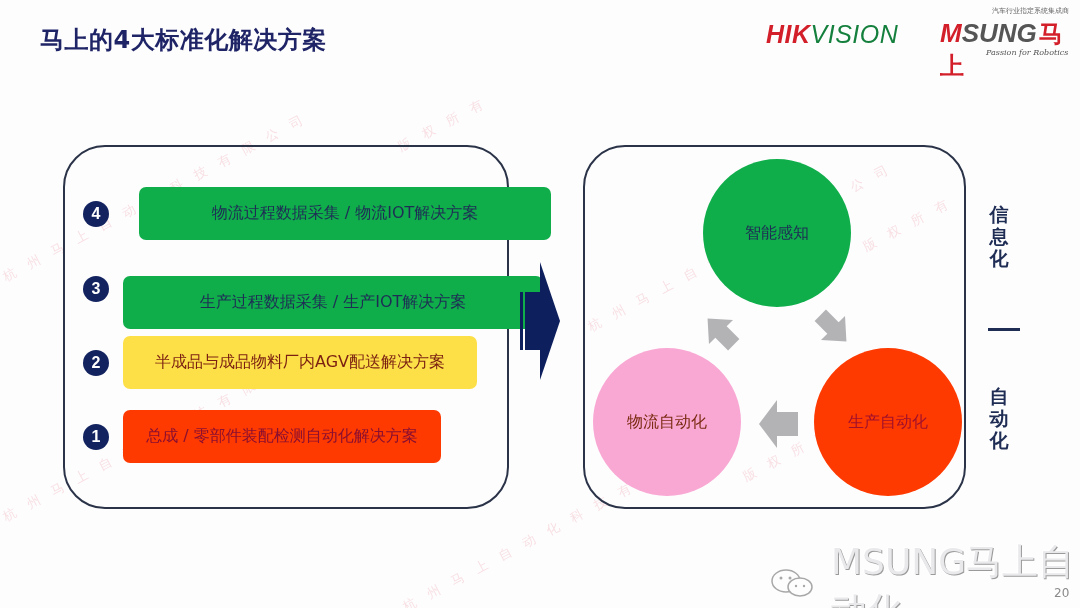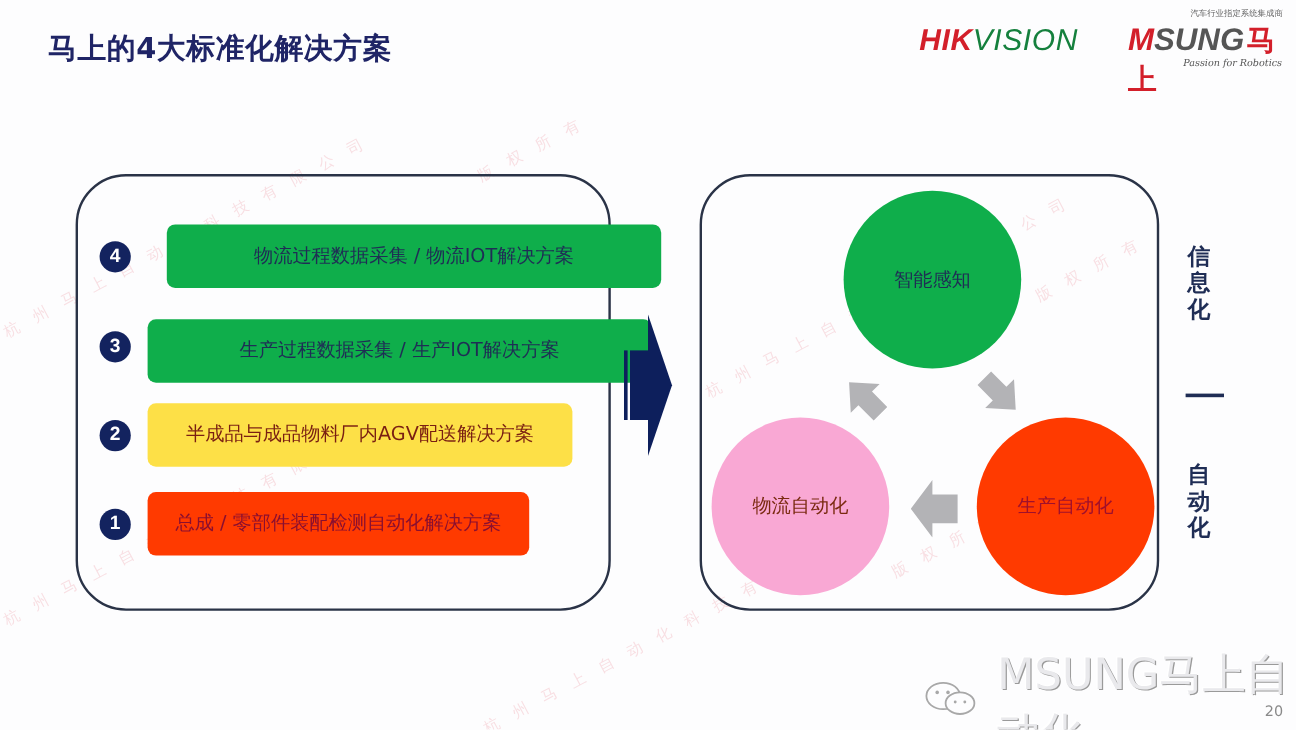--- a/index.html
+++ b/index.html
@@ -89,21 +89,21 @@
   <span class="m">M</span><span>SUNG</span><span class="cn">马上</span>
 </div>
 <div class="abs logo-slogan">Passion for Robotics</div>
 
 <div class="abs panel" style="left:63px;top:145px;width:446px;height:364px;"></div>
 
 <div class="abs badge" style="left:83px;top:201px;">4</div>
 <div class="abs bar green" style="left:139px;top:187px;width:412px;height:53px;">物流过程数据采集 / 物流IOT解决方案</div>
 
 <div class="abs badge" style="left:83px;top:276px;">3</div>
-<div class="abs bar green" style="left:123px;top:266px;width:420px;height:53px;">生产过程数据采集 / 生产IOT解决方案</div>
+<div class="abs bar green" style="left:123px;top:276px;width:420px;height:53px;">生产过程数据采集 / 生产IOT解决方案</div>
 
 <div class="abs badge" style="left:83px;top:350px;">2</div>
 <div class="abs bar yellow" style="left:123px;top:336px;width:354px;height:53px;">半成品与成品物料厂内AGV配送解决方案</div>
 
 <div class="abs badge" style="left:83px;top:424px;">1</div>
 <div class="abs bar red" style="left:123px;top:410px;width:318px;height:53px;">总成 / 零部件装配检测自动化解决方案</div>
 
 <div class="abs" style="left:518px;top:262px;width:44px;height:118px;">
   <svg width="44" height="118" viewBox="0 0 44 118">
     <rect x="2" y="30" width="3" height="58" fill="#0d1f5c"></rect>

